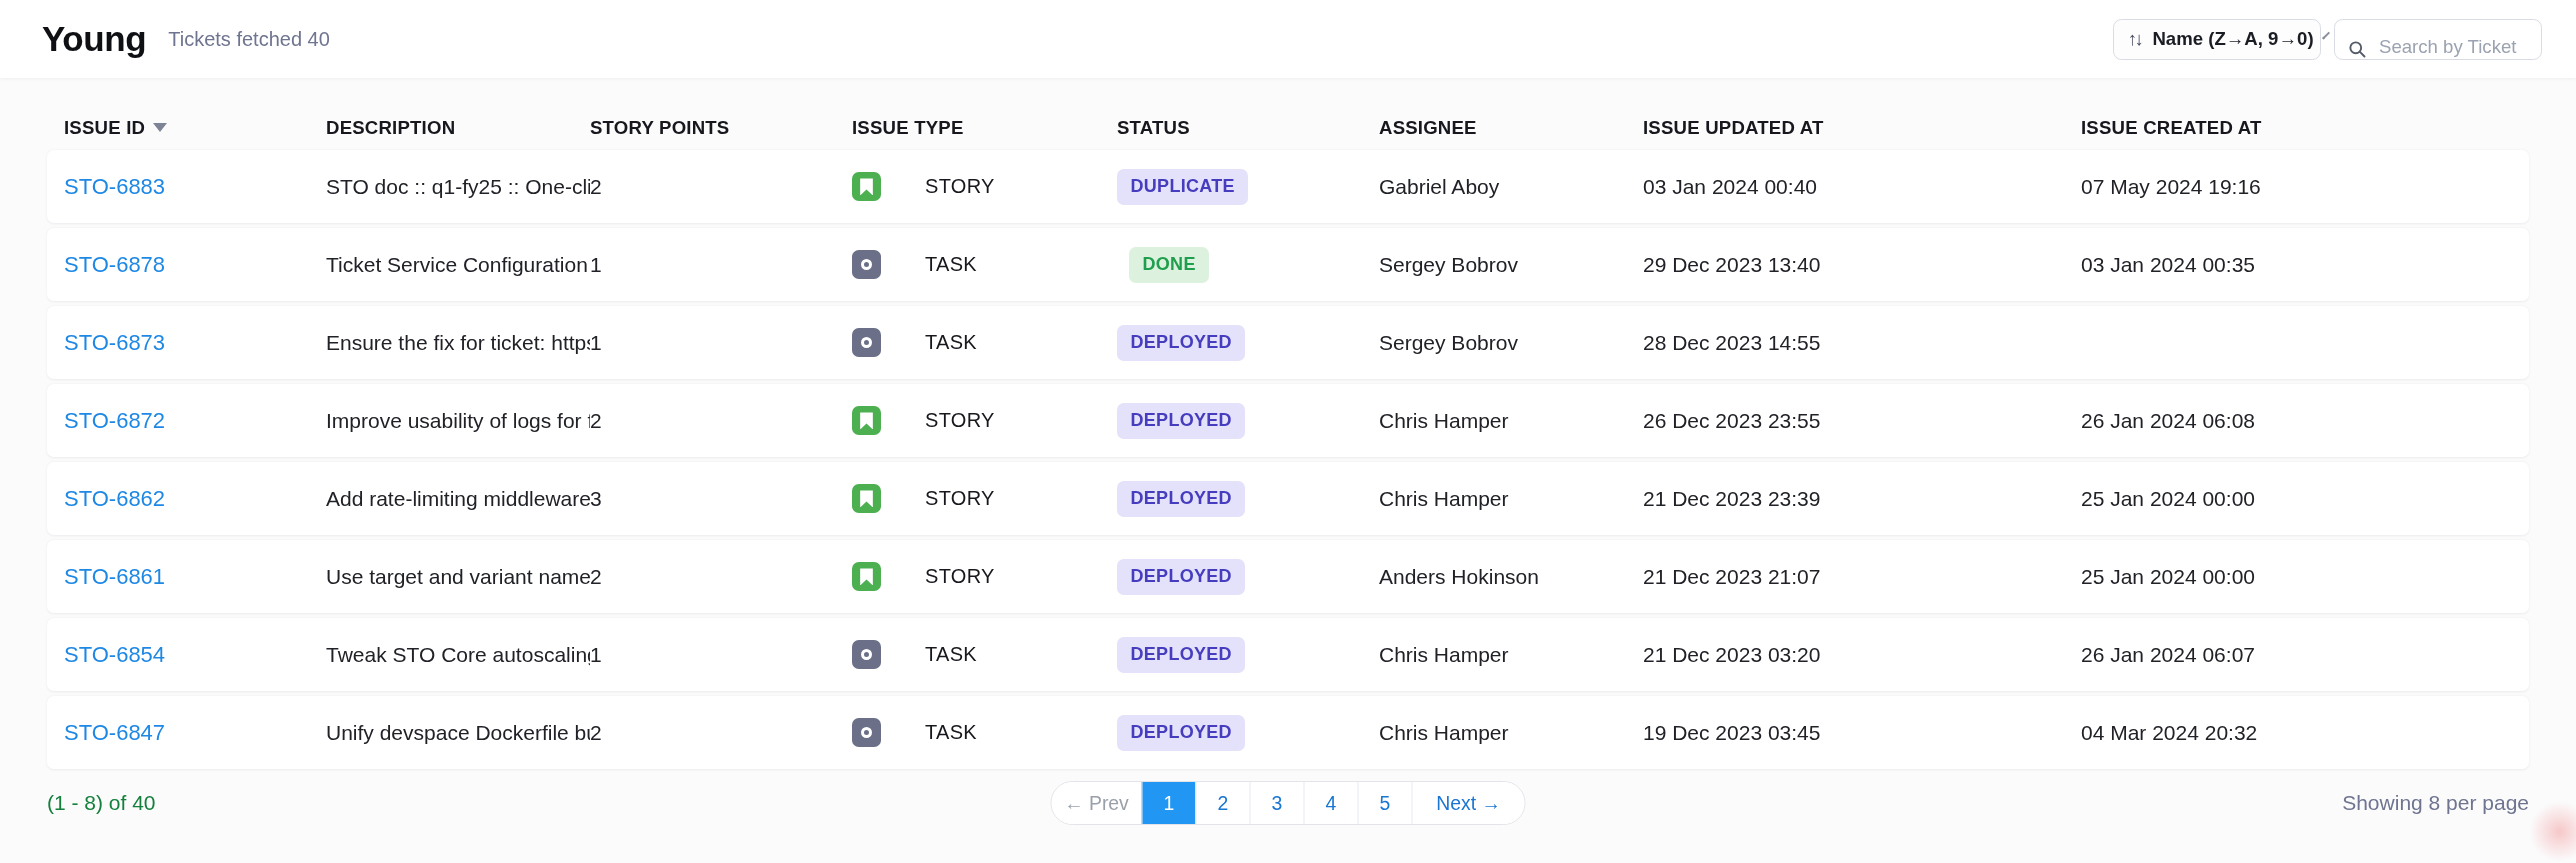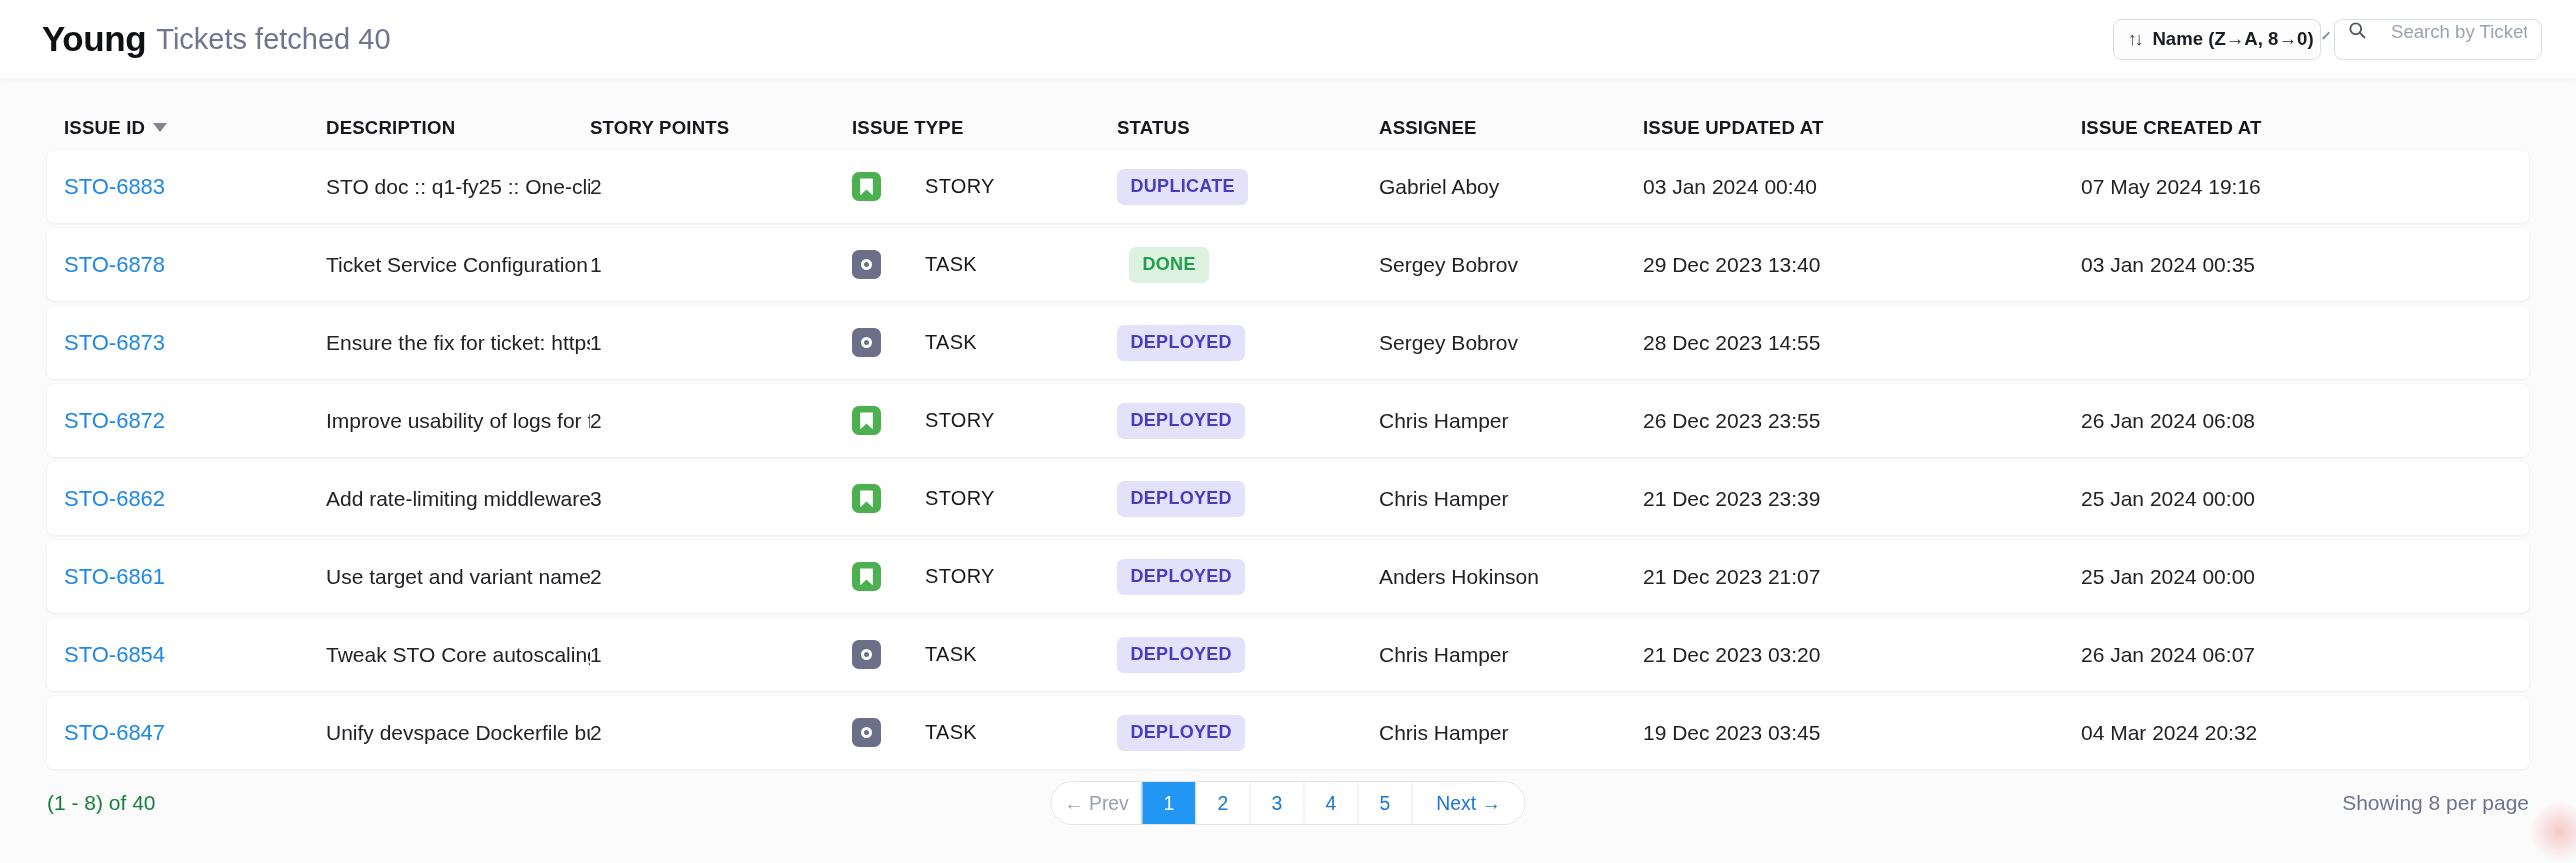--- a/index.html
+++ b/index.html
@@ -16,41 +16,41 @@
   
   .topbar {
     position:absolute; top:0; left:0; width:100%; height:78px;
     background:#ffffff;
     box-shadow:0 1.7px 3.4px rgba(15,20,40,.05);
     display:flex; align-items:center;
     padding:0 34px 0 42px;
     z-index:2;
   }
   .title { font-size:35px; font-weight:700; letter-spacing:-0.4px; color:#0f1014; }
-  .subtitle { margin-left:10px; font-size:29px; color:#6f7490; }
+  .subtitle { margin-left:22px; font-size:20px; color:#6f7490; }
   .controls { margin-left:auto; display:flex; gap:12.7px; align-items:center; }
 
   .sortbox {
     height:41px; width:208px;
     border:0.8px solid #d9dce4; border-radius:8.5px; background:#fdfdfe;
     display:flex; align-items:center; gap:11px; padding:0 13.5px;
     cursor:pointer;
   }
   .sort-arrows { font-size:18.6px; color:#43475a; letter-spacing:-2.5px; white-space:nowrap; }
   .sort-label { font-size:18.6px; font-weight:600; color:#1b1d24; white-space:nowrap; }
   .caret {
     width:9.3px; height:9.3px; margin-left:auto; margin-top:-6px;
     border-right:2.1px solid #8a8f9c; border-bottom:2.1px solid #8a8f9c;
     transform:rotate(45deg);
   }
 
   .searchbox {
     height:41px; width:208px;
     border:0.8px solid #d9dce4; border-radius:8.5px; background:#ffffff;
-    display:flex; align-items:flex-start; gap:22px; padding:0 12px;
+    display:flex; align-items:flex-end; gap:10px; padding:0 12px;
   }
   .searchbox svg { flex:0 0 auto; }
   .searchbox input {
     border:none; outline:none; background:transparent;
     font-size:18.6px; color:#1b1d24; width:100%;
     font-family:inherit;
   }
   .searchbox input::placeholder { color:#9ba2b0; }
 
   
@@ -127,21 +127,21 @@
 </style>
 </head>
 <body>
 
 <header class="topbar">
   <div class="title">Young</div>
   <div class="subtitle">Tickets fetched 40</div>
   <div class="controls">
     <div class="sortbox">
       <span class="sort-arrows">↑↓</span>
-      <span class="sort-label">Name (Z→A, 8→0)</span>
+      <span class="sort-label">Name (Z→A, 9→0)</span>
       <span class="caret"></span>
     </div>
     <div class="searchbox">
       <svg width="20" height="20" viewBox="0 0 24 24" fill="none" stroke="#555b68" stroke-width="2.3" stroke-linecap="round">
         <circle cx="10.5" cy="10.5" r="6.5"></circle>
         <line x1="15.5" y1="15.5" x2="21" y2="21"></line>
       </svg>
       <input type="text" placeholder="Search by Ticket" style="">
     </div>
   </div>

